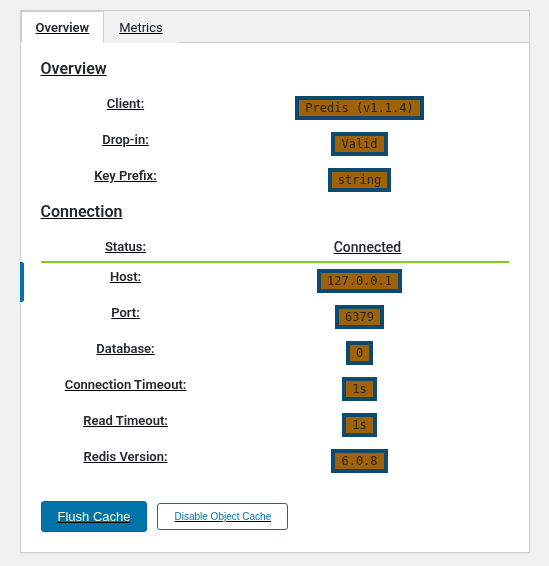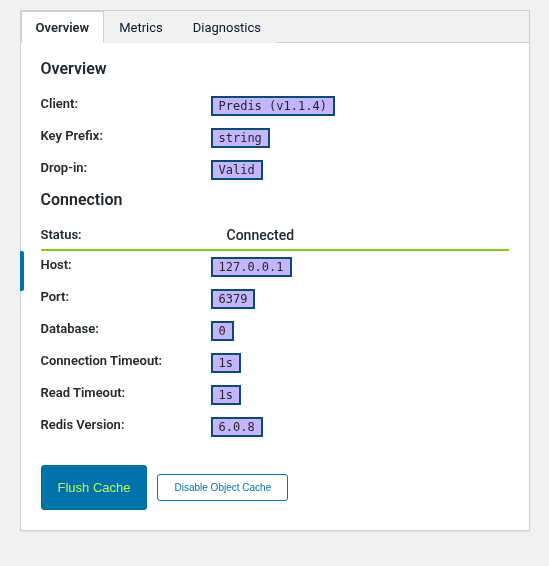--- a/index.html
+++ b/index.html
@@ -69,42 +69,43 @@
     }
 
     .section-title.connection {
       margin-top: 4px;
     }
 
     
     .info-table {
       width: 100%;
       border-collapse: collapse;
+      text-align: center;
     }
 
     .info-table tr td {
       padding: 6px 0;
       vertical-align: top;
     }
 
     .info-table tr td:first-child {
       font-weight: 600;
       color: #23282d;
       width: 170px;
       white-space: nowrap;
     }
 
     .info-table tr td:last-child {
       color: #444;
     }
 
     .value-badge {
       display: inline-block;
-      background: #c4b5fd;
-      border: 2px solid #0c4a6e;
+      background: #a16207;
+      border: 4px solid #0c4a6e;
       padding: 1px 6px;
       font-family: monospace;
       font-size: 12px;
       color: #23282d;
     }
 
     
     .status-row td {
       border-bottom: 2px solid #84cc16;
       padding-bottom: 6px;
@@ -121,22 +122,22 @@
     .button-row {
       display: flex;
       gap: 10px;
       margin-top: 22px;
       align-items: center;
     }
 
     .btn-primary {
       background: #0073aa;
       border: 1px solid #006799;
-      color: #bef264;
-      padding: 14px 16px;
+      color: #fef9c3;
+      padding: 7px 16px;
       font-size: 13px;
       cursor: pointer;
       border-radius: 3px;
       font-weight: 500;
     }
 
     .btn-secondary {
       background: #fff;
       border: 1px solid #0073aa;
       color: #0073aa;
@@ -155,52 +156,52 @@
       transform: translateY(-50%);
       width: 4px;
       height: 40px;
       background: #0073aa;
       border-radius: 0 2px 2px 0;
     }
 
     .wrapper {
       position: relative;
       width: 510px;
+      text-decoration: underline;
     }
   </style>
 </head>
 <body>
 
 <div class="wrapper">
   <div class="left-accent"></div>
   <div class="panel">
 
     <div class="tabs">
       <div class="tab active">Overview</div>
       <div class="tab">Metrics</div>
-      <div class="tab">Diagnostics</div>
     </div>
 
     <div class="content">
 
       <h2 class="section-title">Overview</h2>
 
       <table class="info-table">
         <tbody>
             <tr>
           <td>Client:</td>
           <td><span class="value-badge">Predis (v1.1.4)</span></td>
         </tr>
         <tr>
+          <td>Drop-in:</td>
+          <td><span class="value-badge">Valid</span></td>
+        </tr>
+        <tr>
           <td>Key Prefix:</td>
           <td><span class="value-badge">string</span></td>
-        </tr>
-        <tr>
-          <td>Drop-in:</td>
-          <td><span class="value-badge">Valid</span></td>
         </tr>
       </tbody>
         </table>
 
       <h2 class="section-title connection">Connection</h2>
 
       <table class="info-table">
 
         <tbody>
             <tr class="status-row">

